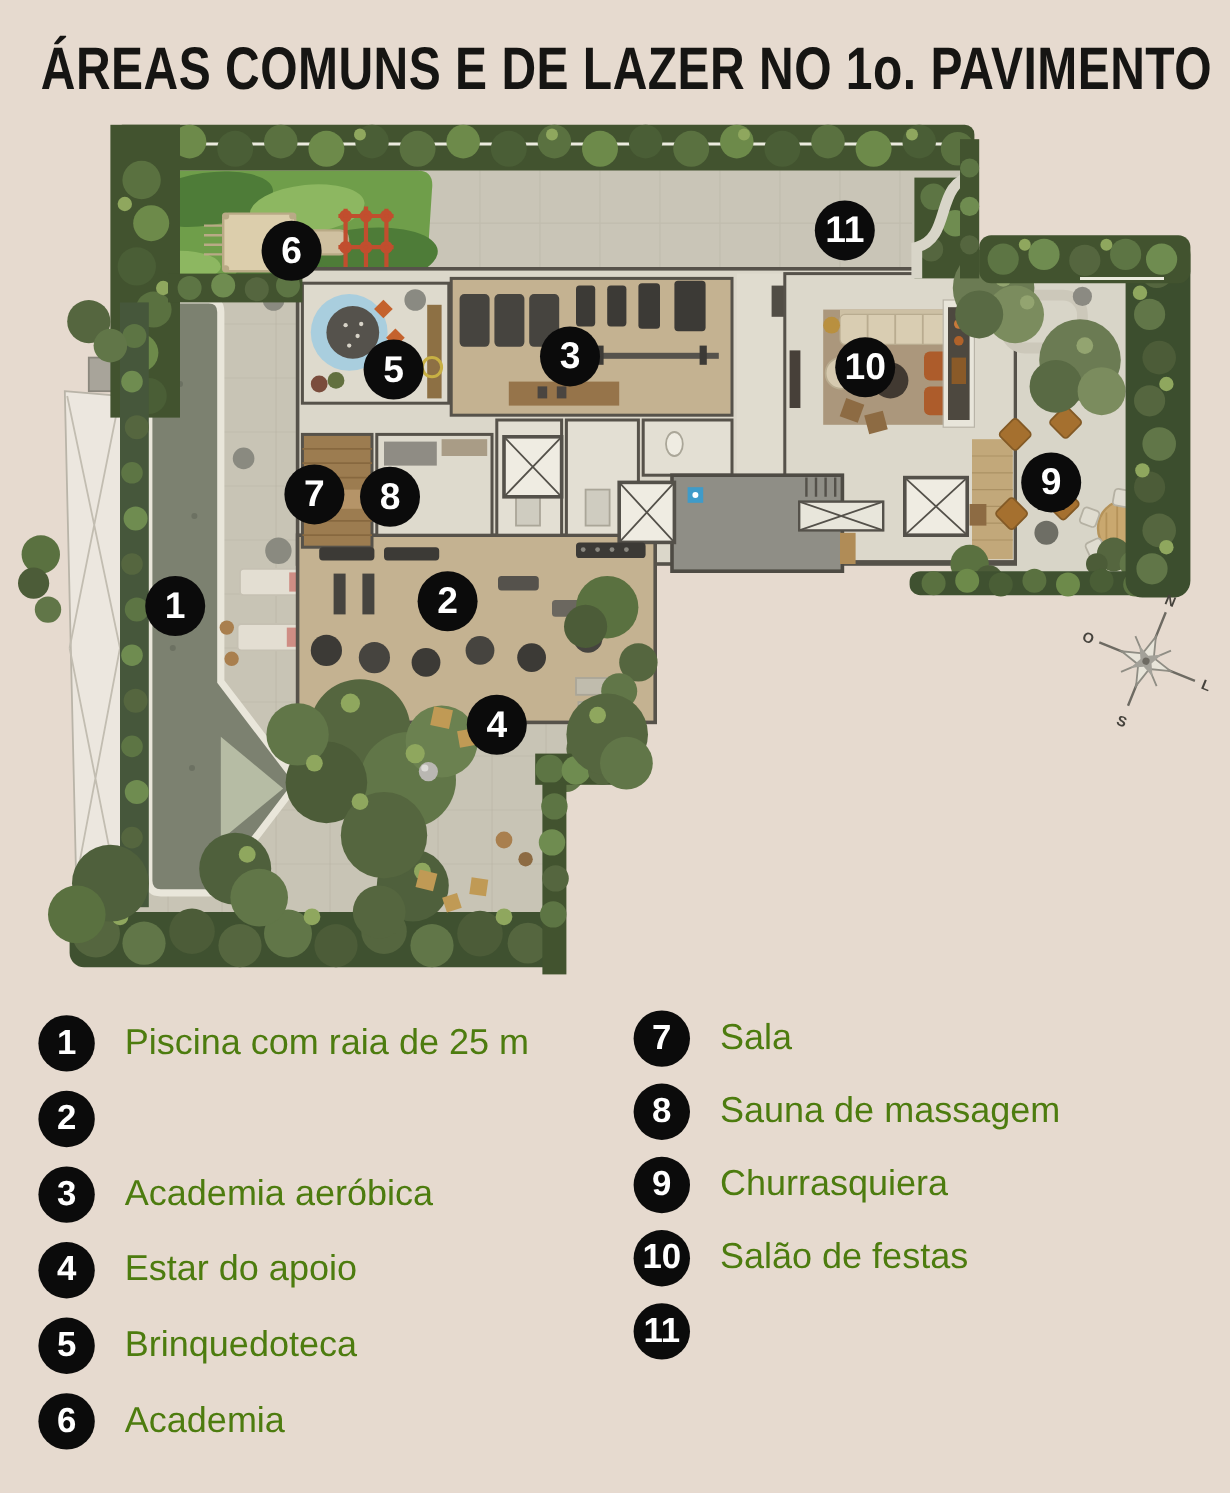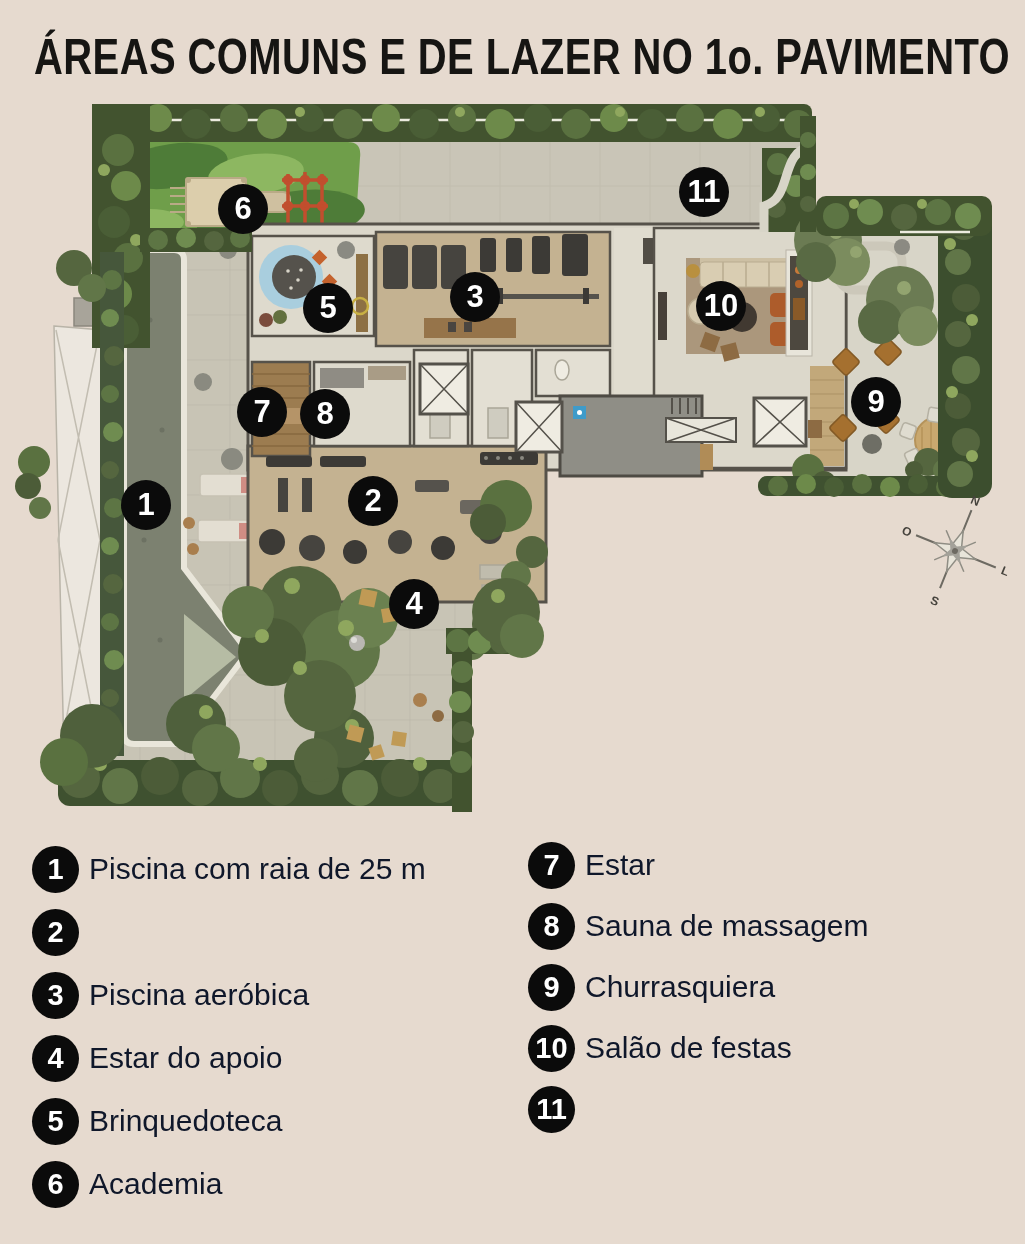--- a/index.html
+++ b/index.html
@@ -15,21 +15,21 @@
   .legend{position:absolute;left:0;top:0;}
   .legend-col{position:absolute;display:flex;flex-direction:column;}
   .legend-col.col-0{left:32px;top:846px;width:480px;}
   .legend-col.col-1{left:528px;top:842px;width:480px;}
   .legend-row{display:flex;align-items:flex-start;}
   .col-0 .legend-row{min-height:63px;}
   .col-1 .legend-row{min-height:61px;}
   .legend-num{width:47px;height:47px;border-radius:50%;background:#0b0b0b;color:#fff;
          font-size:29px;font-weight:700;display:flex;align-items:center;justify-content:center;
          flex:none;}
-  .legend-label{font-size:30px;color:#0f172a;line-height:40px;padding-left:10px;padding-top:3px;
+  .legend-label{font-size:30px;color:#4d7c0f;line-height:40px;padding-left:25px;padding-top:3px;
          white-space:pre-line;}
 </style>
 </head>
 <body>
 
 <div class="stage">
 
   <h1 class="title">ÁREAS COMUNS E DE LAZER NO 1o. PAVIMENTO</h1>
 
   <svg class="plan-svg" width="1025" height="1244" viewBox="0 0 1025 1244" xmlns="http://www.w3.org/2000/svg">
@@ -488,39 +488,39 @@
       <div class="legend-col col-0">
         <div class="legend-row">
           <span class="legend-num">1</span>
           <span class="legend-label">Piscina com raia de 25 m</span>
         </div>
         <div class="legend-row">
           <span class="legend-num">2</span>
         </div>
         <div class="legend-row">
           <span class="legend-num">3</span>
-          <span class="legend-label">Piscina aeróbica</span>
+          <span class="legend-label">Academia aeróbica</span>
         </div>
         <div class="legend-row">
           <span class="legend-num">4</span>
           <span class="legend-label">Estar do apoio</span>
         </div>
         <div class="legend-row">
           <span class="legend-num">5</span>
           <span class="legend-label">Brinquedoteca</span>
         </div>
         <div class="legend-row">
           <span class="legend-num">6</span>
           <span class="legend-label">Academia</span>
         </div>
       </div>
       <div class="legend-col col-1">
         <div class="legend-row">
           <span class="legend-num">7</span>
-          <span class="legend-label">Estar</span>
+          <span class="legend-label">Sala</span>
         </div>
         <div class="legend-row">
           <span class="legend-num">8</span>
           <span class="legend-label">Sauna de massagem</span>
         </div>
         <div class="legend-row">
           <span class="legend-num">9</span>
           <span class="legend-label">Churrasquiera</span>
         </div>
         <div class="legend-row">

